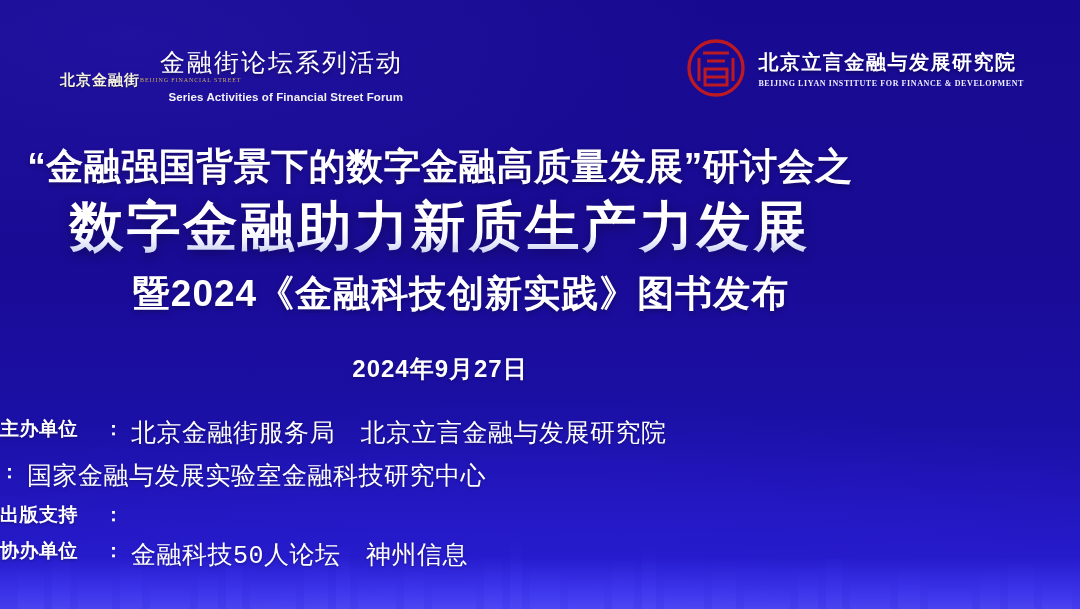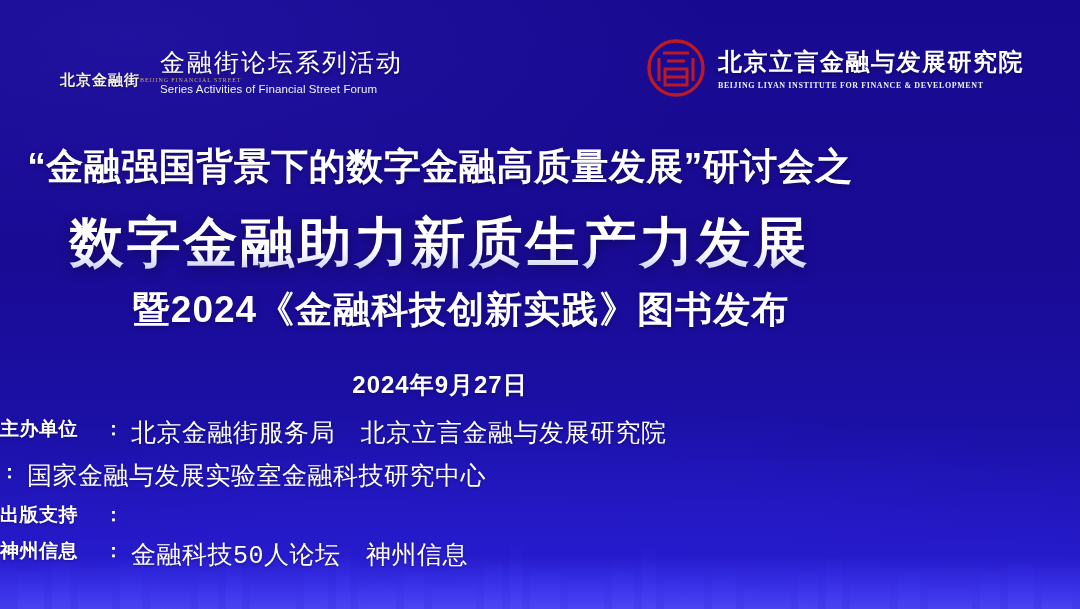--- a/index.html
+++ b/index.html
@@ -38,47 +38,47 @@
     font-size:6px;letter-spacing:.9px;color:#c7a85c;margin-top:2px;white-space:nowrap;
   }
   .ff-text{margin-left:16px;padding-top:8px;}
   .ff-cn{
     font-family:"Liberation Sans","DejaVu Sans",sans-serif;
     font-weight:normal;font-size:25px;letter-spacing:2px;color:#ffffff;
     text-shadow:0 2px 3px rgba(0,0,0,.35);white-space:nowrap;
   }
   .ff-en{
     font-family:"Liberation Sans","DejaVu Sans",sans-serif;
-    font-weight:normal;font-size:11.5px;letter-spacing:.1px;color:#f2f2f6;
-    margin-top:4px;white-space:nowrap;
+    font-weight:bold;font-size:11.5px;letter-spacing:.1px;color:#f2f2f6;
+    margin-top:12px;white-space:nowrap;text-align:right;
   }
   .logo-right{position:absolute;right:56px;top:6px;display:flex;align-items:center;}
   .liyan-seal{width:60px;height:60px;flex:0 0 auto;}
   .liyan-text{margin-left:12px;}
   .liyan-cn{
     font-family:"Liberation Sans","DejaVu Sans",sans-serif;
-    font-weight:bold;font-size:24px;letter-spacing:1.5px;color:#ffffff;white-space:nowrap;
+    font-weight:bold;font-size:20px;letter-spacing:1.5px;color:#ffffff;white-space:nowrap;
     text-shadow:0 2px 3px rgba(0,0,0,.3);
   }
   .liyan-en{
     font-family:"Liberation Serif","DejaVu Serif",serif;
     font-weight:bold;font-size:8px;letter-spacing:.6px;color:#efefff;
     margin-top:3px;white-space:nowrap;
   }
   
   .titles{position:absolute;left:0;top:146px;width:880px;text-align:center;}
   .title-1{
     font-family:"Liberation Sans","DejaVu Sans",sans-serif;
     font-weight:bold;font-size:37px;letter-spacing:.5px;color:#ffffff;
     text-shadow:0 2px 5px rgba(0,0,0,.35);line-height:1.15;white-space:nowrap;
   }
   .title-2{
     font-family:"Liberation Serif","DejaVu Serif",serif;
     font-weight:bold;font-size:54px;letter-spacing:3px;line-height:1.18;
-    margin-top:23px;white-space:nowrap;
+    margin-top:7px;white-space:nowrap;
     background:linear-gradient(180deg,#ffffff 0%,#ffffff 52%,#f1f3ff 70%,#b9c2ea 100%);
     -webkit-background-clip:text;background-clip:text;
     -webkit-text-fill-color:transparent;color:transparent;
     filter:drop-shadow(0 3px 6px rgba(0,0,0,.38));
   }
   .title-3{
     font-family:"Liberation Sans","DejaVu Sans",sans-serif;
     font-weight:bold;font-size:37px;letter-spacing:1px;color:#ffffff;
     margin-top:10px;white-space:nowrap;text-shadow:0 2px 5px rgba(0,0,0,.33);padding-left:42px;
   }
@@ -216,19 +216,19 @@
     </div>
     <div class="credit-row">
       <span class="credit-colon">：</span>
       <span class="credit-value">国家金融与发展实验室金融科技研究中心</span>
     </div>
     <div class="credit-row">
       <span class="credit-label">出版支持</span>
       <span class="credit-colon">：</span>
     </div>
     <div class="credit-row">
-      <span class="credit-label">神州信息</span>
+      <span class="credit-label">协办单位</span>
       <span class="credit-colon">：</span>
       <span class="credit-value">金融科技50人论坛　神州信息</span>
     </div>
   </div>
 
 </div>
 
 </body></html>

